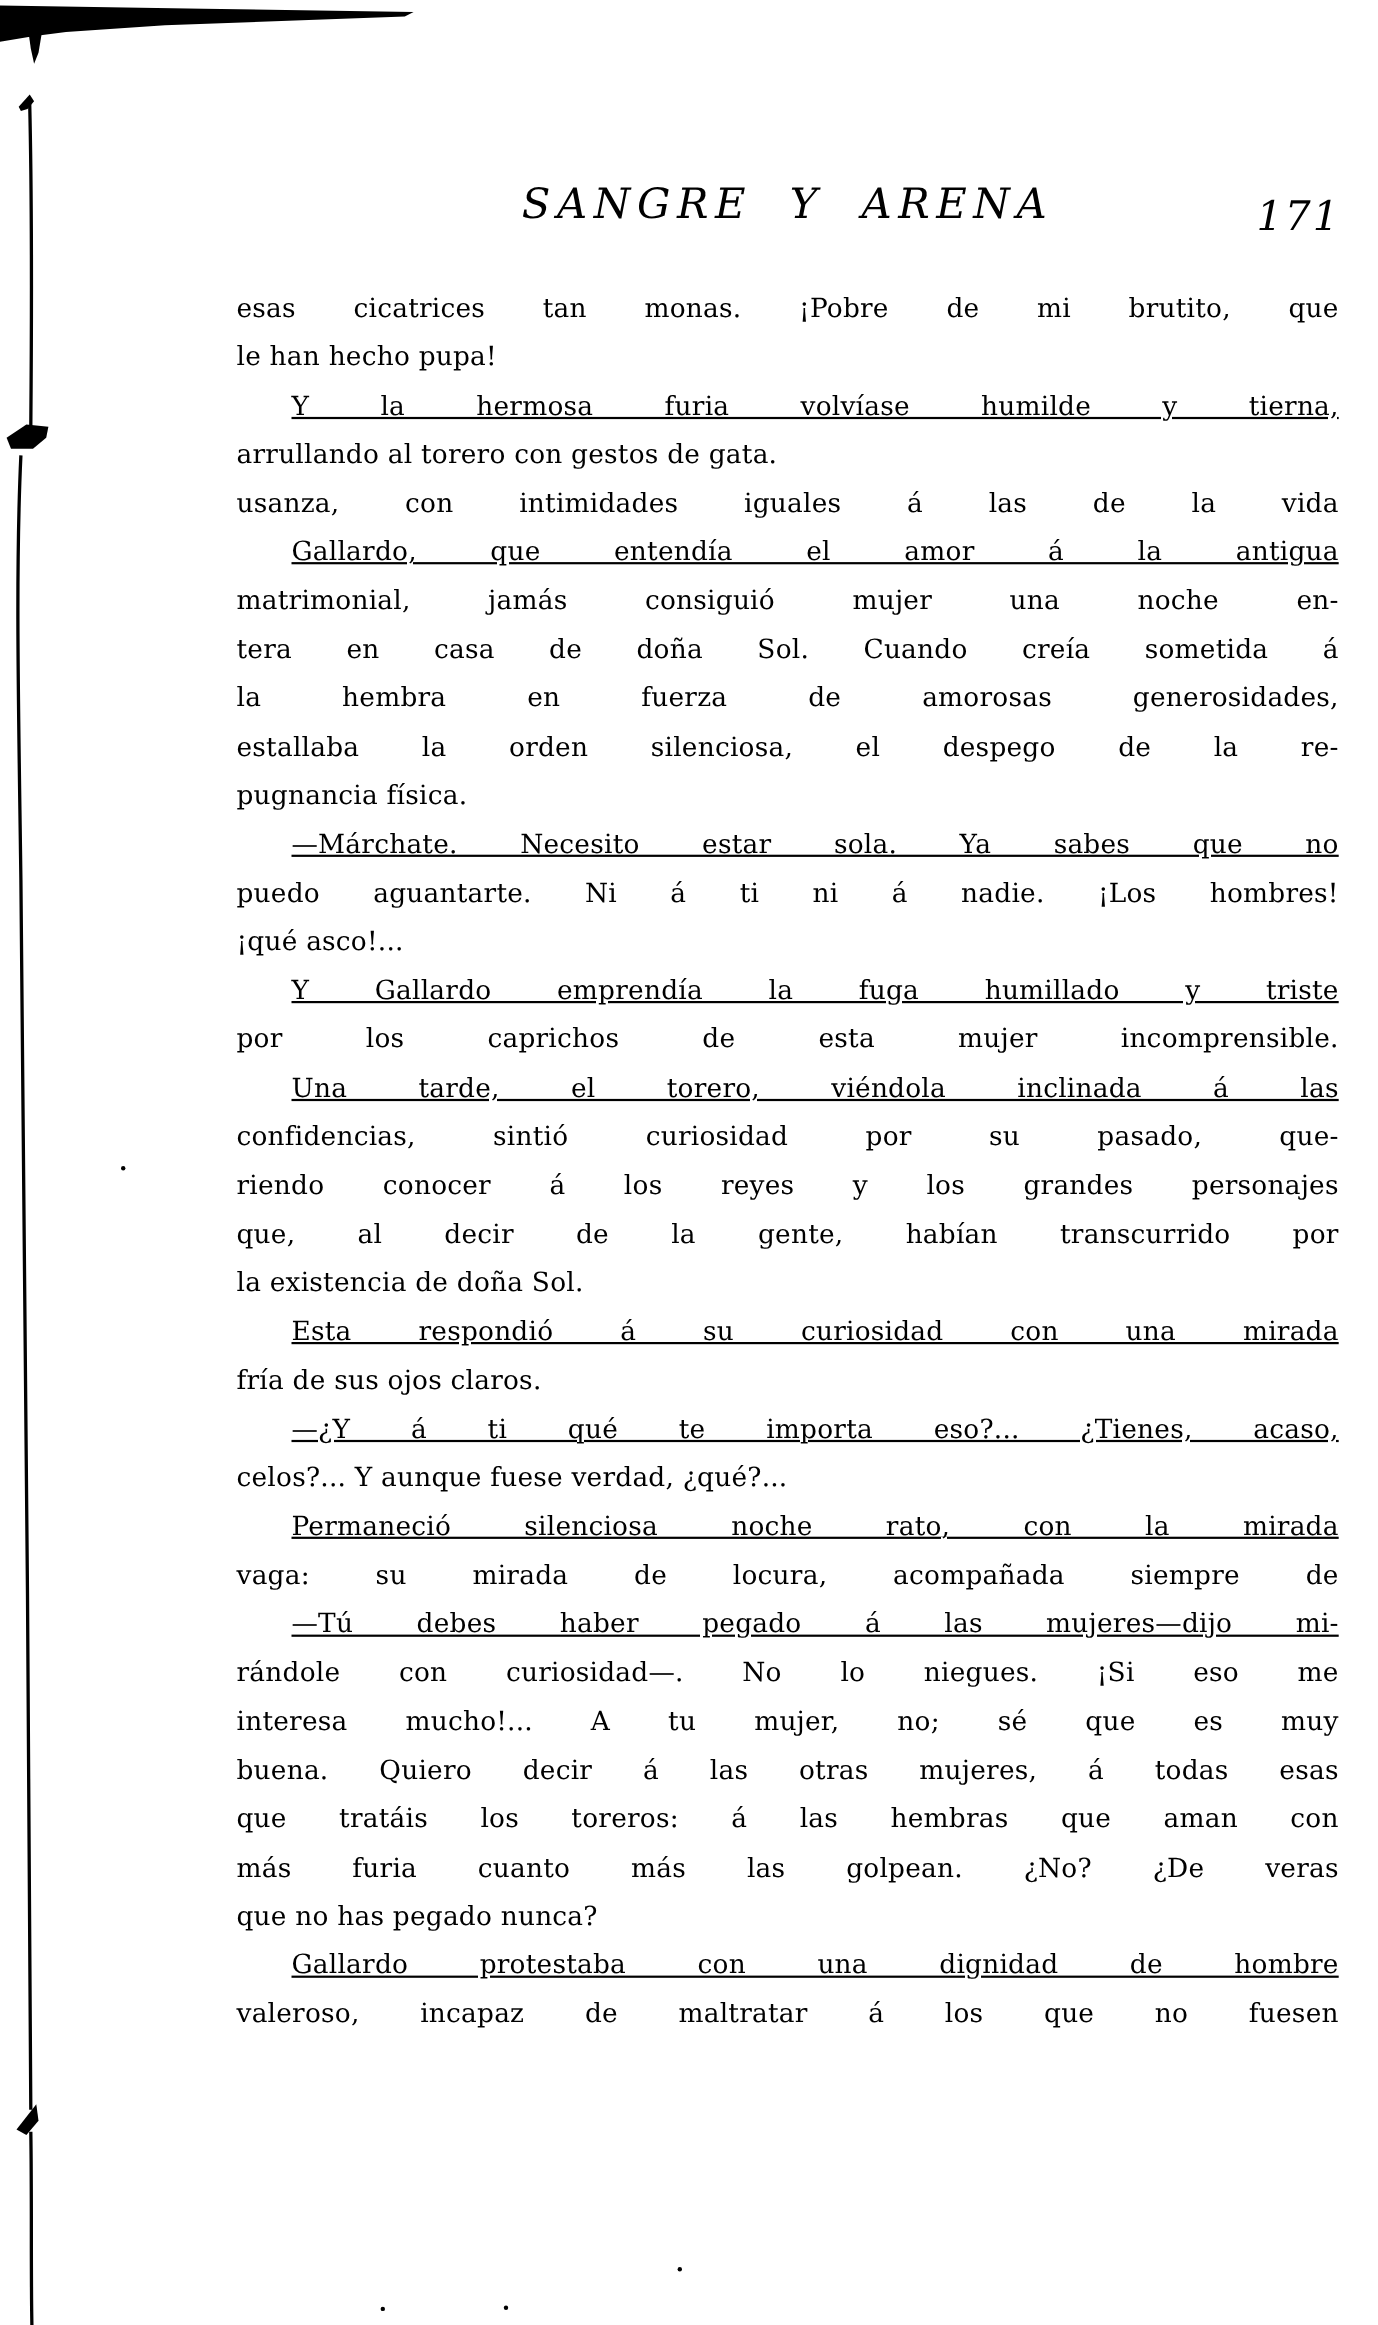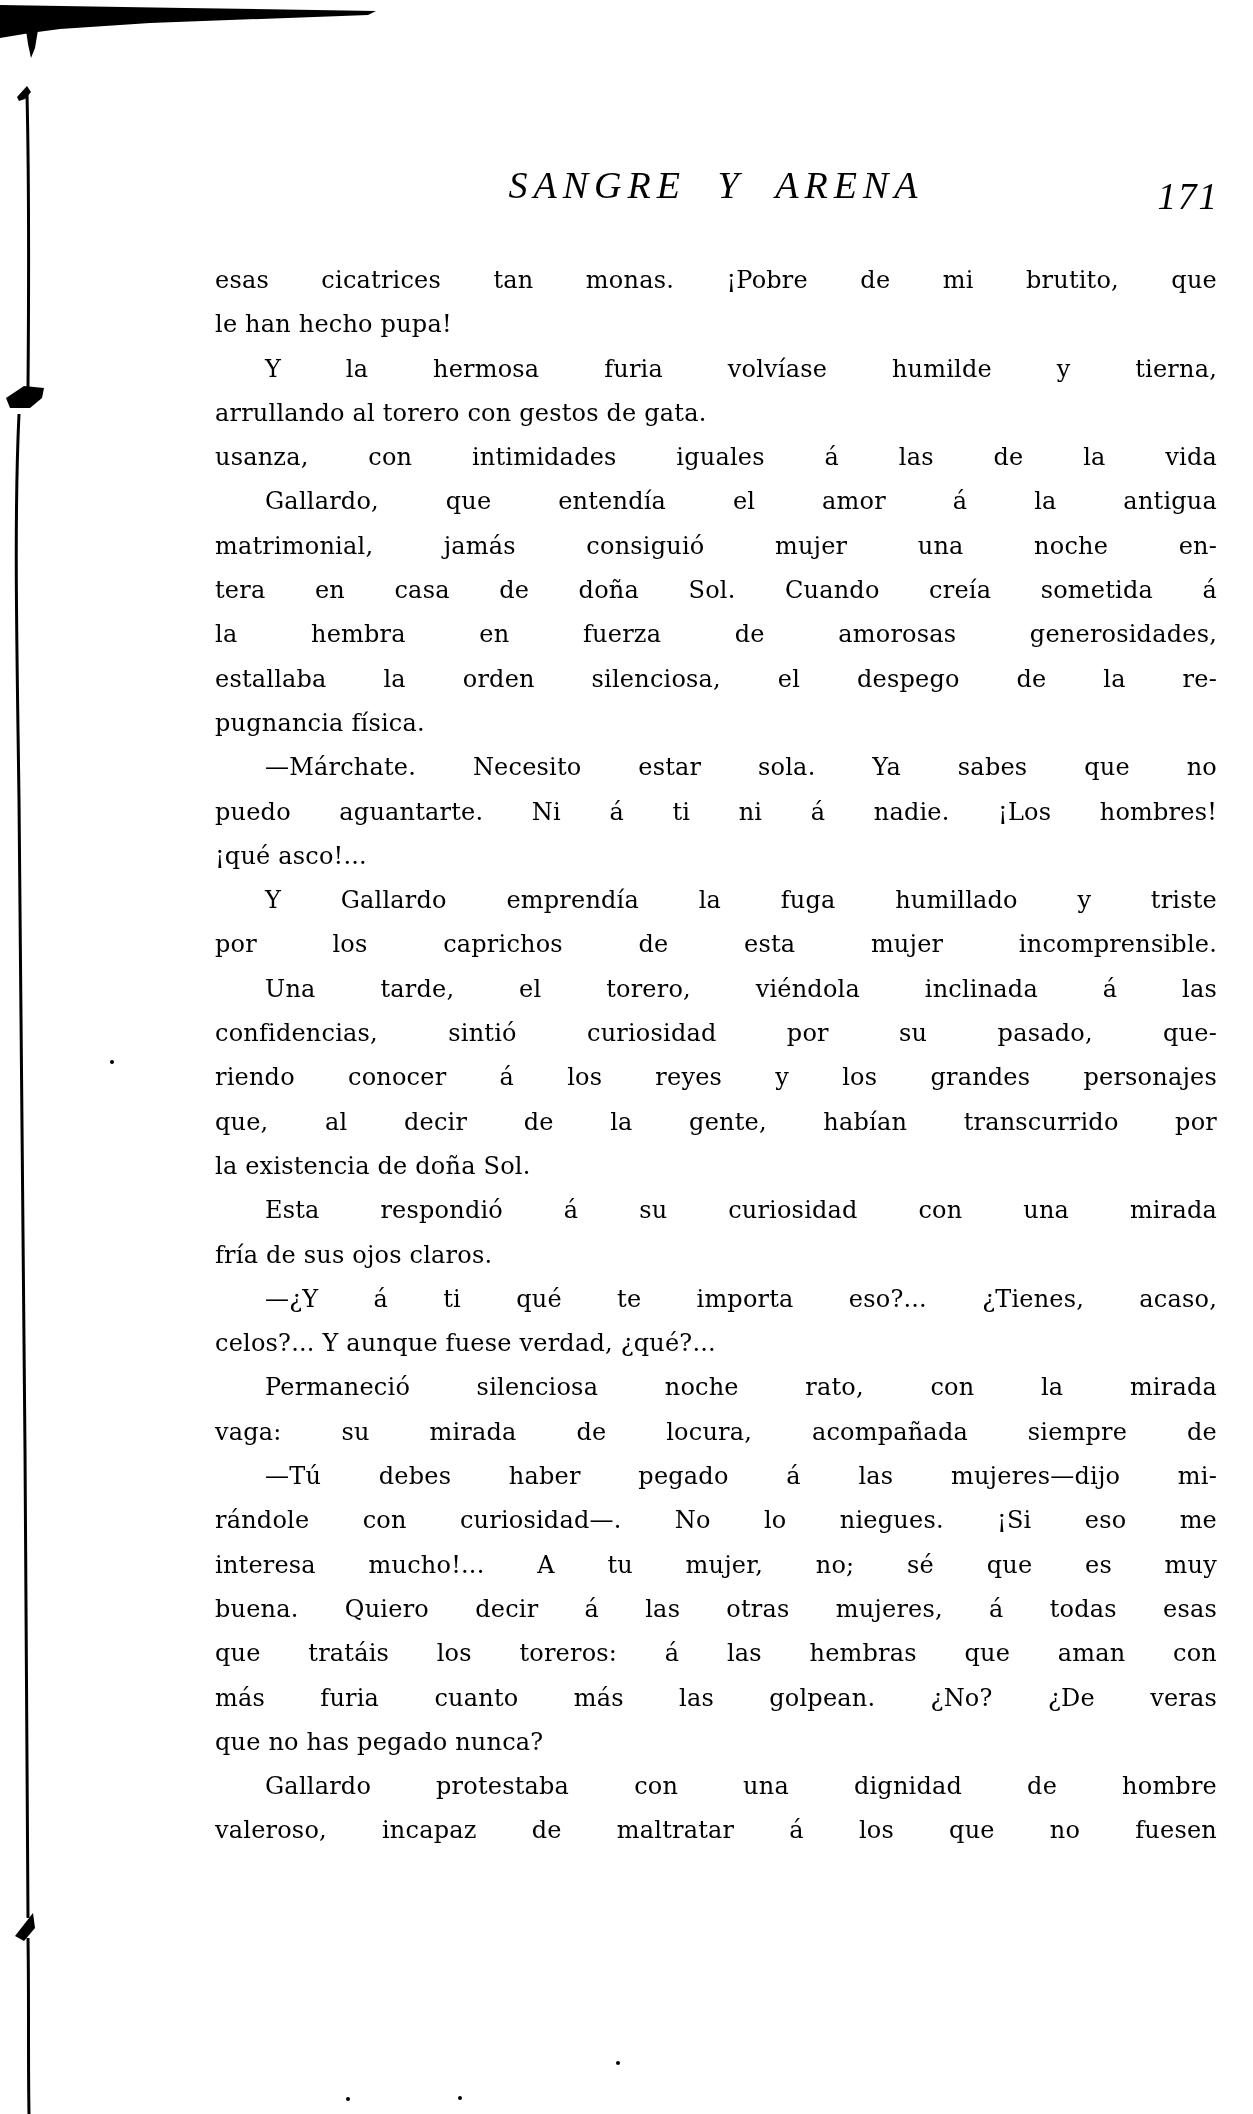--- a/index.html
+++ b/index.html
@@ -21,21 +21,20 @@
     left: 0;
     top: 0;
     pointer-events: none;
   }
   .running-header {
     position: absolute;
     left: 215px;
     top: 163px;
     width: 1002px;
     height: 48px;
-    font-family: Liberation Serif, serif;
   }
   .page-title {
     position: absolute;
     left: 0;
     right: 0;
     text-align: center;
     font-style: italic;
     font-size: 38px;
     letter-spacing: 6px;
     word-spacing: 16px;
@@ -66,20 +65,21 @@
     white-space: normal;
     text-align: justify;
     text-align-last: justify;
   }
   .line.ind {
     padding-left: 50px;
   }
   .line.ind.j {
     padding-left: 0;
     text-indent: 50px;
+    text-decoration: underline;
   }
   .speck {
     position: absolute;
     background: #000;
     border-radius: 50%;
   }
 </style>
 </head>
 <body>
 

